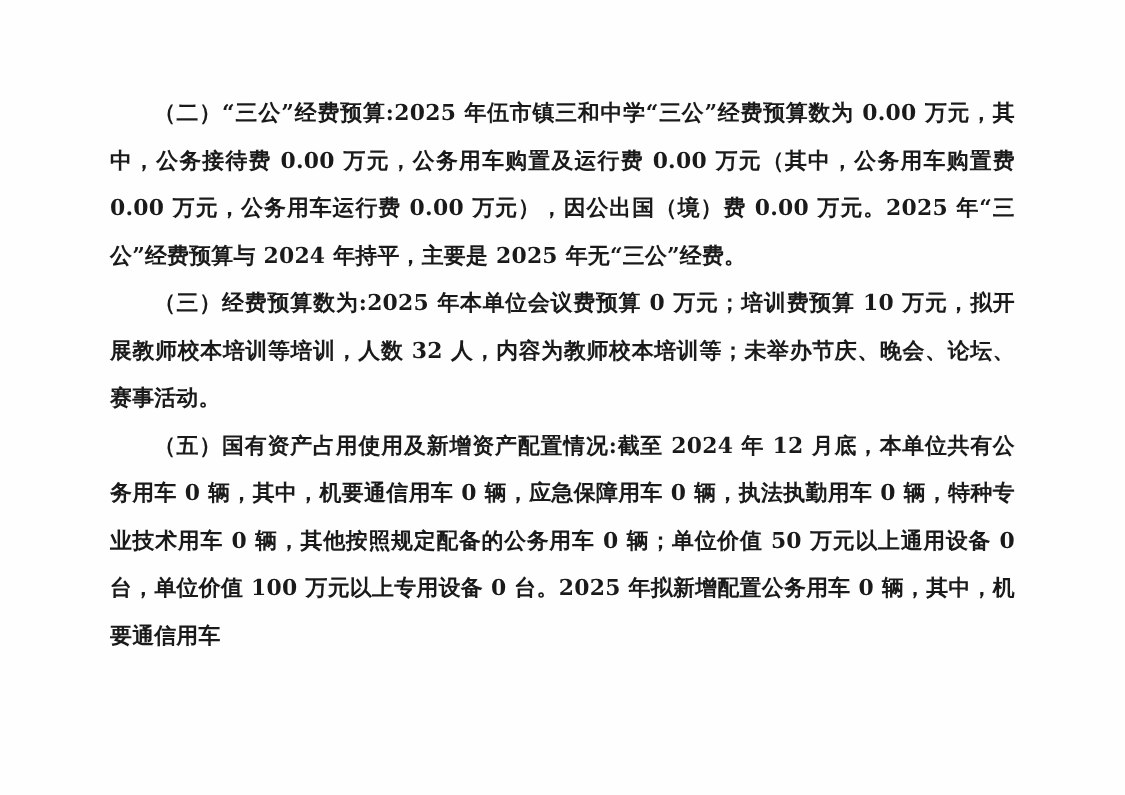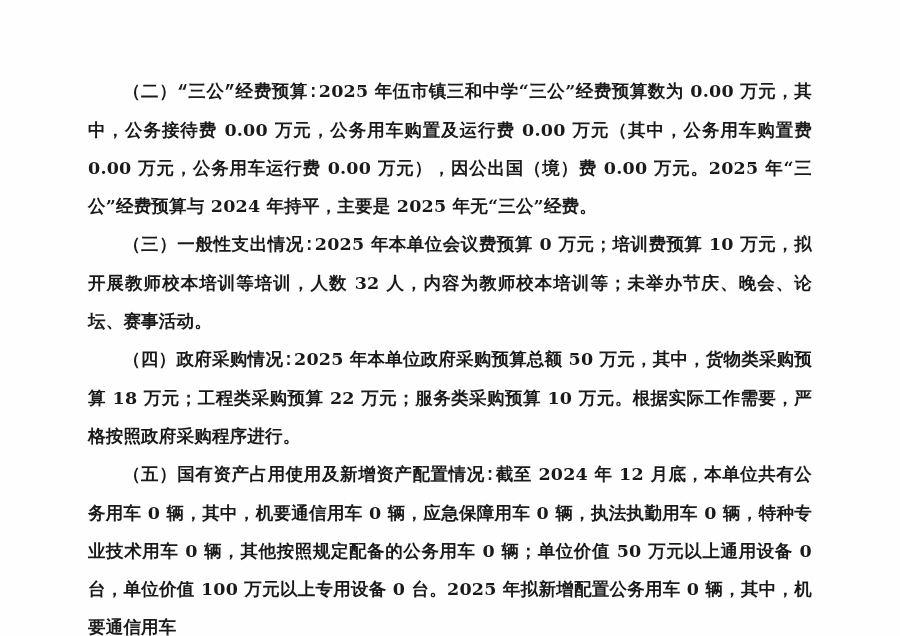--- a/index.html
+++ b/index.html
@@ -33,42 +33,38 @@
     margin: 0 0 0 0;
     text-indent: 2em;
     white-space: normal;
   }
   .para + .para {
     margin-top: 0px;
   }
   .lead {
     font-weight: bold;
     letter-spacing: 0.3px;
-    font-family: Liberation Mono, monospace;
   }
   .run {
     font-weight: bold;
   }
 </style>
 </head>
 <body>
 
 <div class="page">
   <div class="doc-body">
 
     <p class="para">
       <span class="lead">（二）“三公”经费预算:</span><span class="run">2025 年伍市镇三和中学“三公”经费预算数为 0.00 万元，其中，公务接待费 0.00 万元，公务用车购置及运行费 0.00 万元（其中，公务用车购置费 0.00 万元，公务用车运行费 0.00 万元），因公出国（境）费 0.00 万元。2025 年“三公”经费预算与 2024 年持平，主要是 2025 年无“三公”经费。</span>
     </p>
 
     <p class="para">
-      <span class="lead">（三）一般性支出情况:</span><span class="run">2025 年本单位会议费预算 0 万元；培训费预算 10 万元，拟开展教师校本培训等培训，人数 32 人，内容为教师校本培训等；未举办节庆、晚会、论坛、赛事活动。</span>
+      <span class="lead">（三）经费预算数为:</span><span class="run">2025 年本单位会议费预算 0 万元；培训费预算 10 万元，拟开展教师校本培训等培训，人数 32 人，内容为教师校本培训等；未举办节庆、晚会、论坛、赛事活动。</span>
     </p>
 
-    <p class="para">
-      <span class="lead">（四）政府采购情况:</span><span class="run">2025 年本单位政府采购预算总额 50 万元，其中，货物类采购预算 18 万元；工程类采购预算 22 万元；服务类采购预算 10 万元。根据实际工作需要，严格按照政府采购程序进行。</span>
-    </p>
 
     <p class="para">
       <span class="lead">（五）国有资产占用使用及新增资产配置情况:</span><span class="run">截至 2024 年 12 月底，本单位共有公务用车 0 辆，其中，机要通信用车 0 辆，应急保障用车 0 辆，执法执勤用车 0 辆，特种专业技术用车 0 辆，其他按照规定配备的公务用车 0 辆；单位价值 50 万元以上通用设备 0 台，单位价值 100 万元以上专用设备 0 台。2025 年拟新增配置公务用车 0 辆，其中，机要通信用车</span>
     </p>
 
   </div>
 </div>
 
 </body></html>

